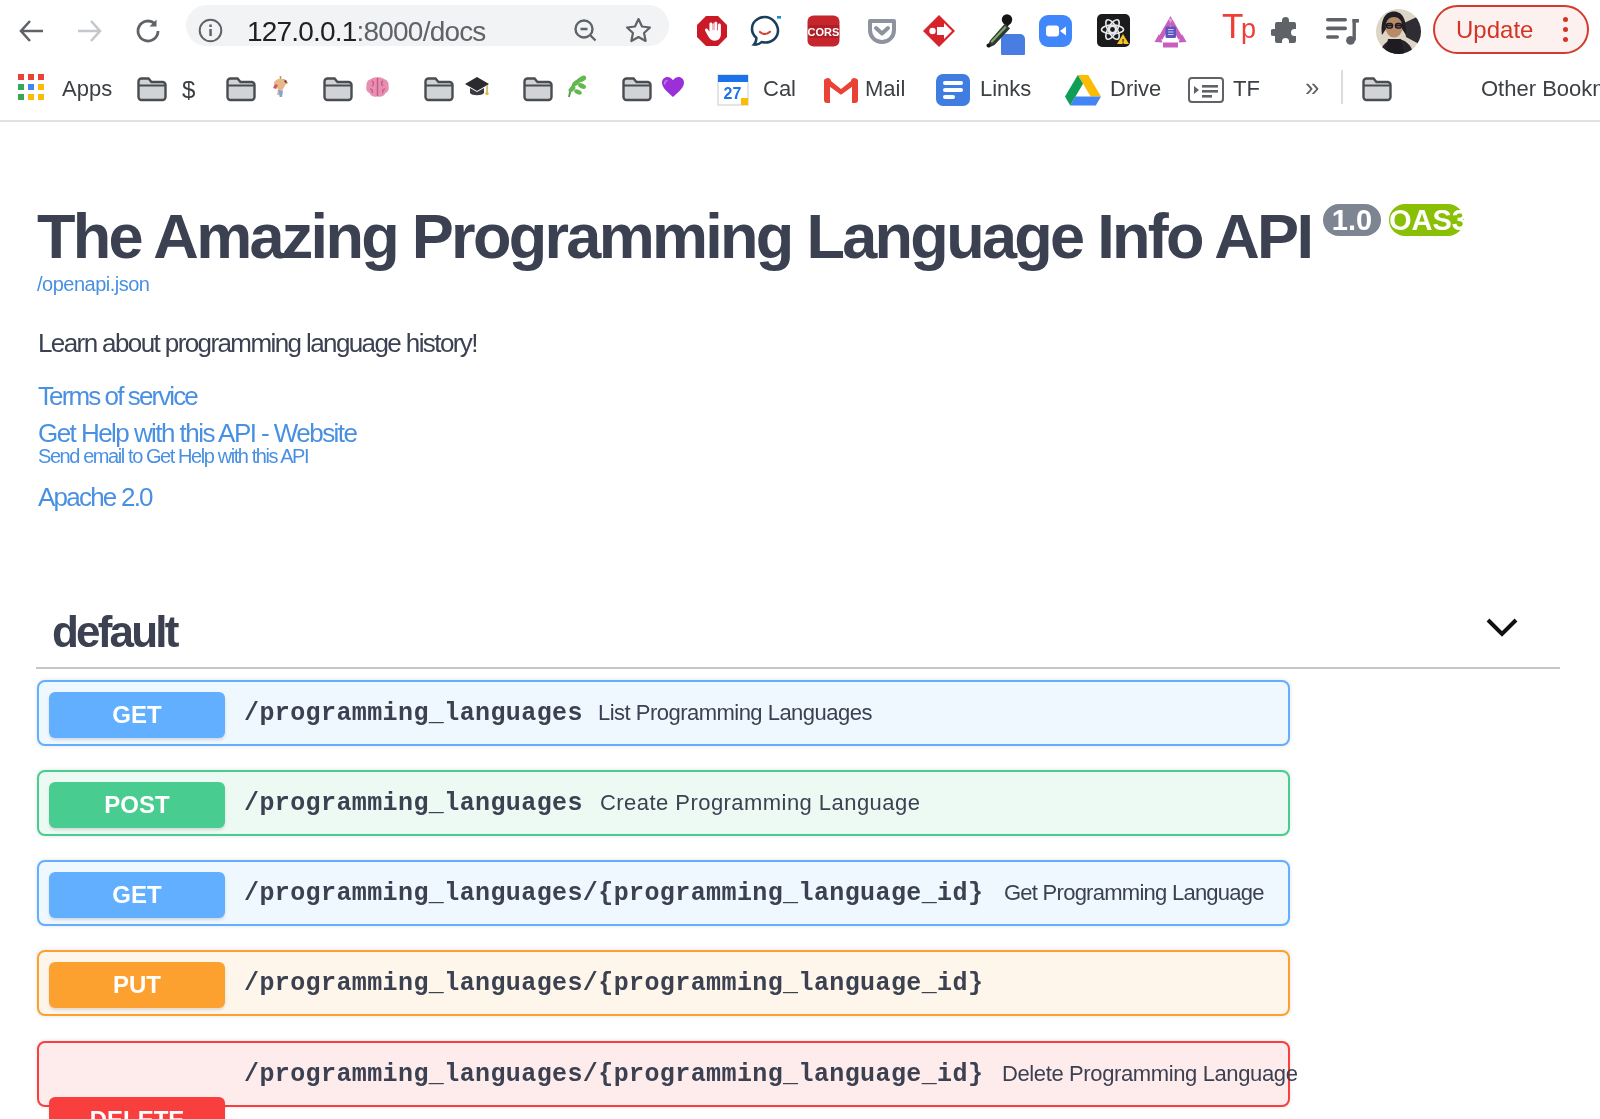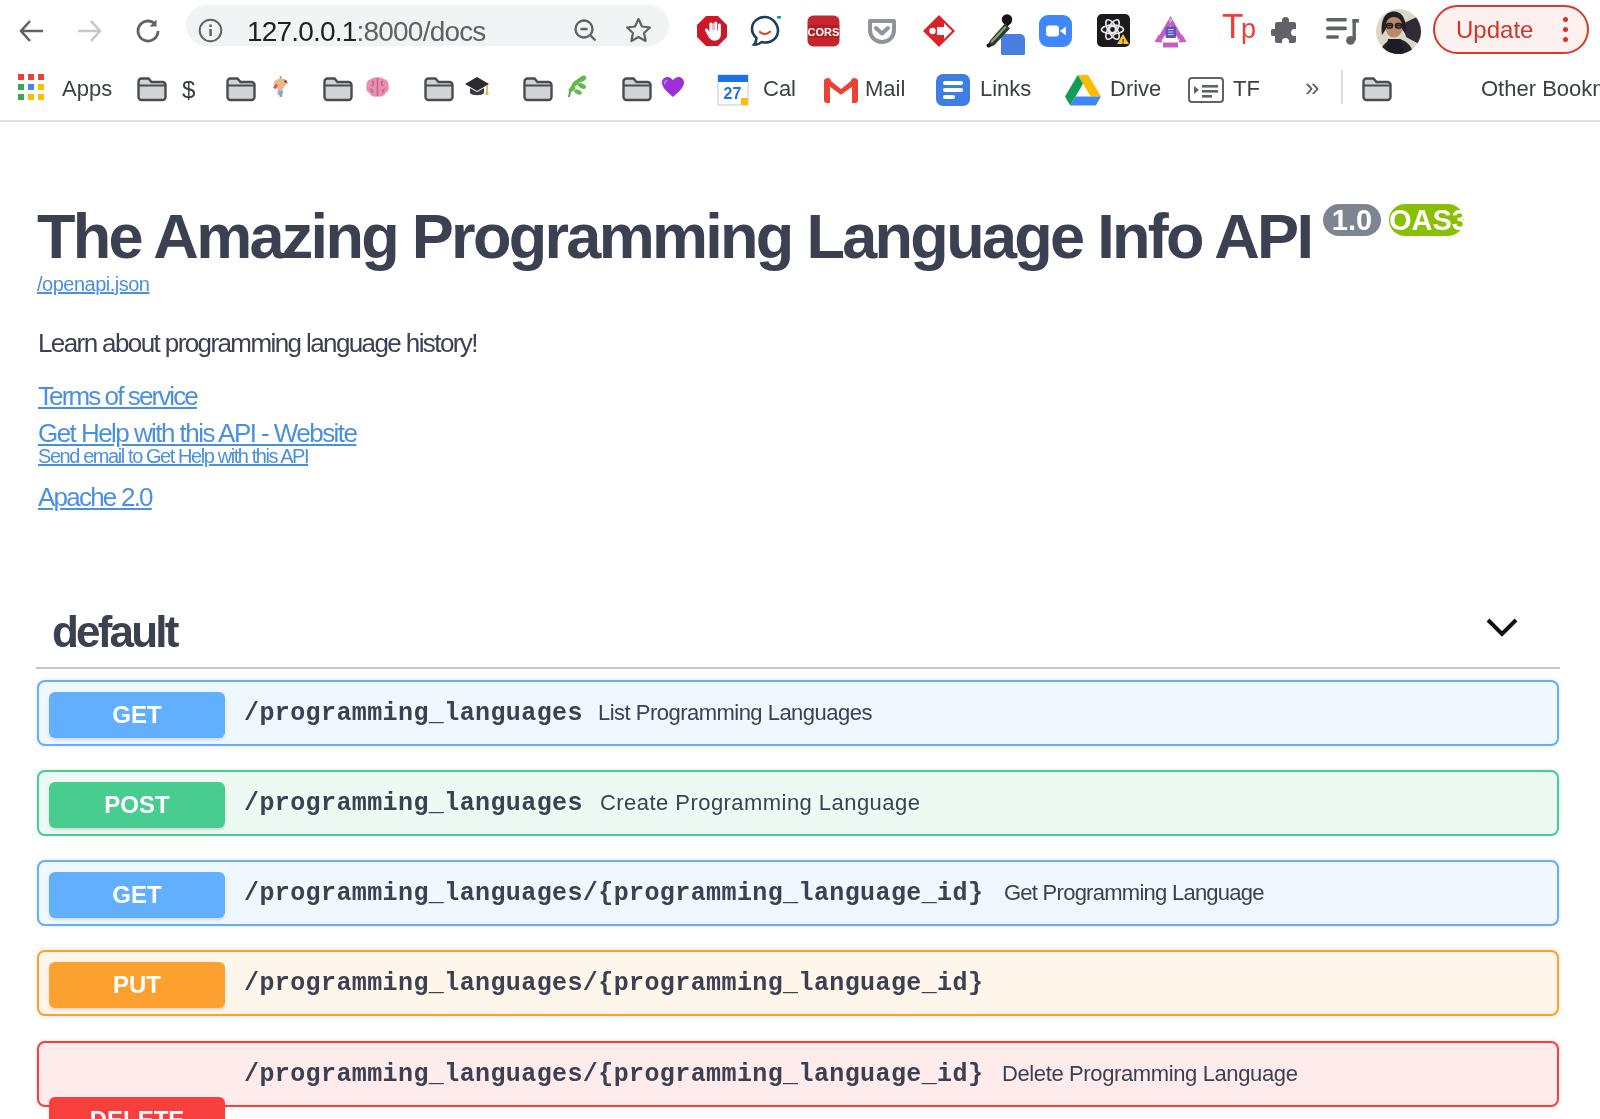--- a/index.html
+++ b/index.html
@@ -12,26 +12,26 @@
   .omni { position:absolute; left:186px; top:5px; width:483px; height:41px; background:#f1f3f4; border-radius:21px; }
   .urltxt { position:absolute; left:247px; top:16px; font-size:28px; letter-spacing:-0.8px; color:#202124; white-space:nowrap; }
   .urltxt .dim { color:#5f6368; }
 
   .folder { top:76px; }
   .bm-label { position:absolute; top:76px; font-size:22px; color:#3c4043; white-space:nowrap; }
 
   
   .title { position:absolute; left:37px; top:200px; font-size:63px; font-weight:bold; letter-spacing:-2.7px; color:#3b4151; white-space:nowrap; }
   .badge { position:absolute; color:#fff; font-weight:bold; font-size:29px; border-radius:57px; text-align:center; }
-  .lnk { position:absolute; color:#4990e2; white-space:nowrap;text-decoration:underline; }
+  .lnk { position:absolute; color:#4990e2; white-space:nowrap; }
   .desc { position:absolute; left:38px; top:328px; font-size:26px; letter-spacing:-1.6px; color:#3b4151; }
   .sechead { position:absolute; left:52px; top:607px; font-size:44px; letter-spacing:-2.8px; font-weight:bold; color:#3b4151; }
   .sechr { position:absolute; left:36px; top:667px; width:1524px; height:2px; background:rgba(59,65,81,.3); }
 
-  .opblock { position:absolute; left:37px; width:1522px; height:66px; border-radius:8px; border:2px solid; box-shadow:0 0 4px rgba(0,0,0,.12); }
+  .opblock { position:absolute; left:37px; width:1253px; height:66px; border-radius:8px; border:2px solid; box-shadow:0 0 4px rgba(0,0,0,.12); }
   .opbtn { position:absolute; left:10px; top:10px; width:176px; height:46px; border-radius:6px; box-shadow:0 2px 3px rgba(0,0,0,.12); color:#fff; font-weight:bold; font-size:24px; text-align:center; line-height:46px; letter-spacing:0; font-family:"Liberation Sans",sans-serif; }
   .oppath { position:absolute; left:205px; top:17px; font-family:"Liberation Mono",monospace; font-weight:bold; font-size:25px; letter-spacing:0.4px; color:#3b4151; white-space:nowrap; }
   .opdesc { position:absolute; top:18px; font-size:22px; color:#3b4151; white-space:nowrap; }
 
   .get    { border-color:#61affe; background:#eff7ff; }
   .get    .opbtn { background:#61affe; }
   .post   { border-color:#49cc90; background:#edfaf4;padding-left:28px; }
   .post   .opbtn { background:#49cc90; }
   .put    { border-color:#fca130; background:#fff6eb; }
   .put    .opbtn { background:#fca130; }

